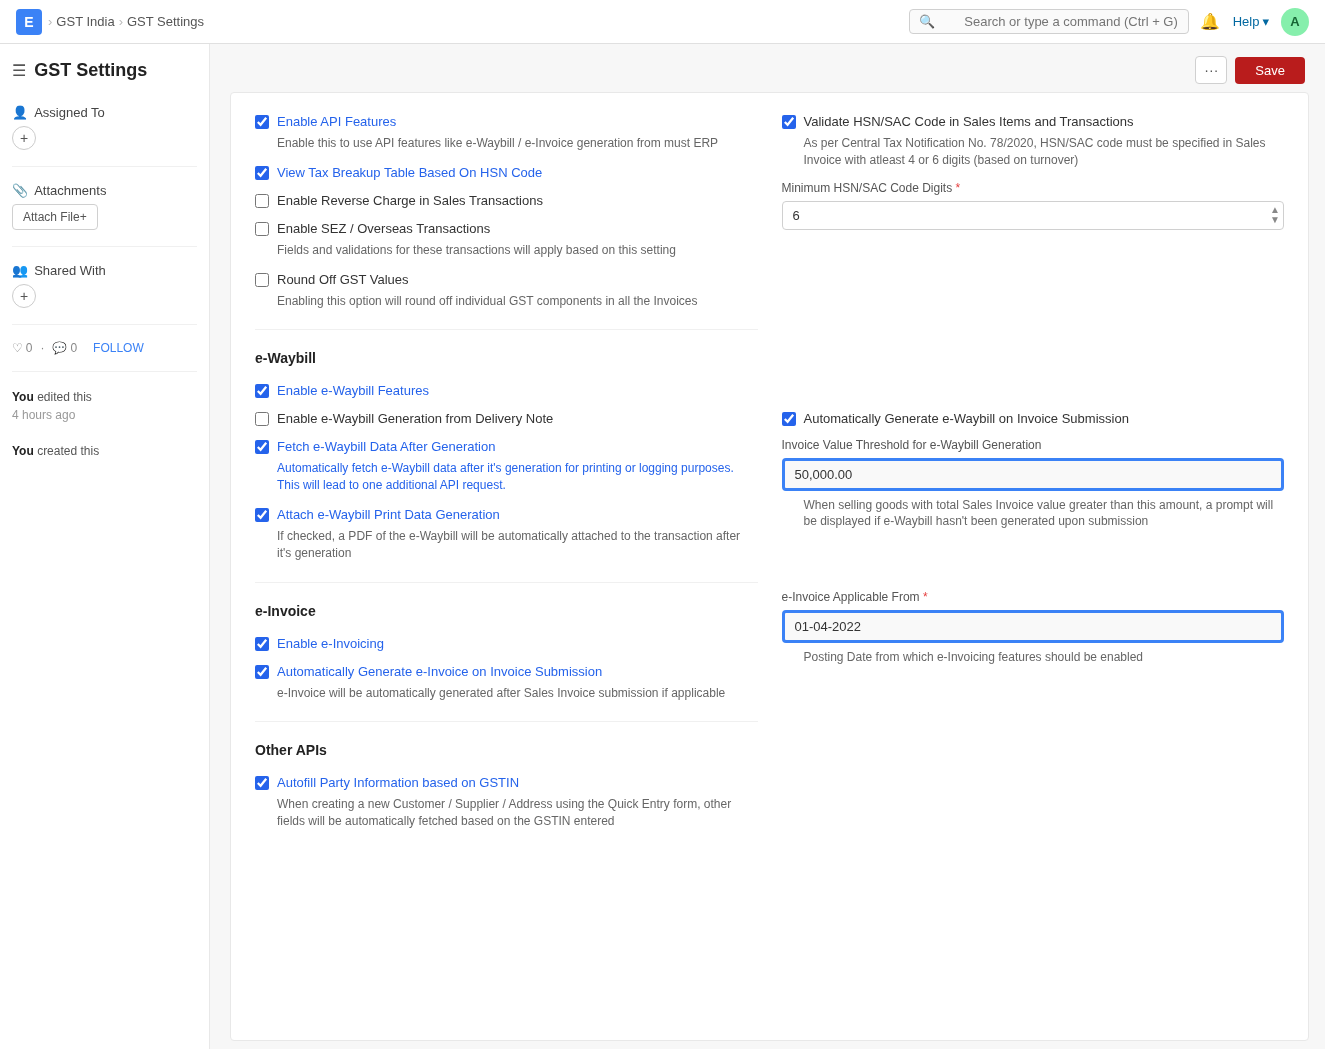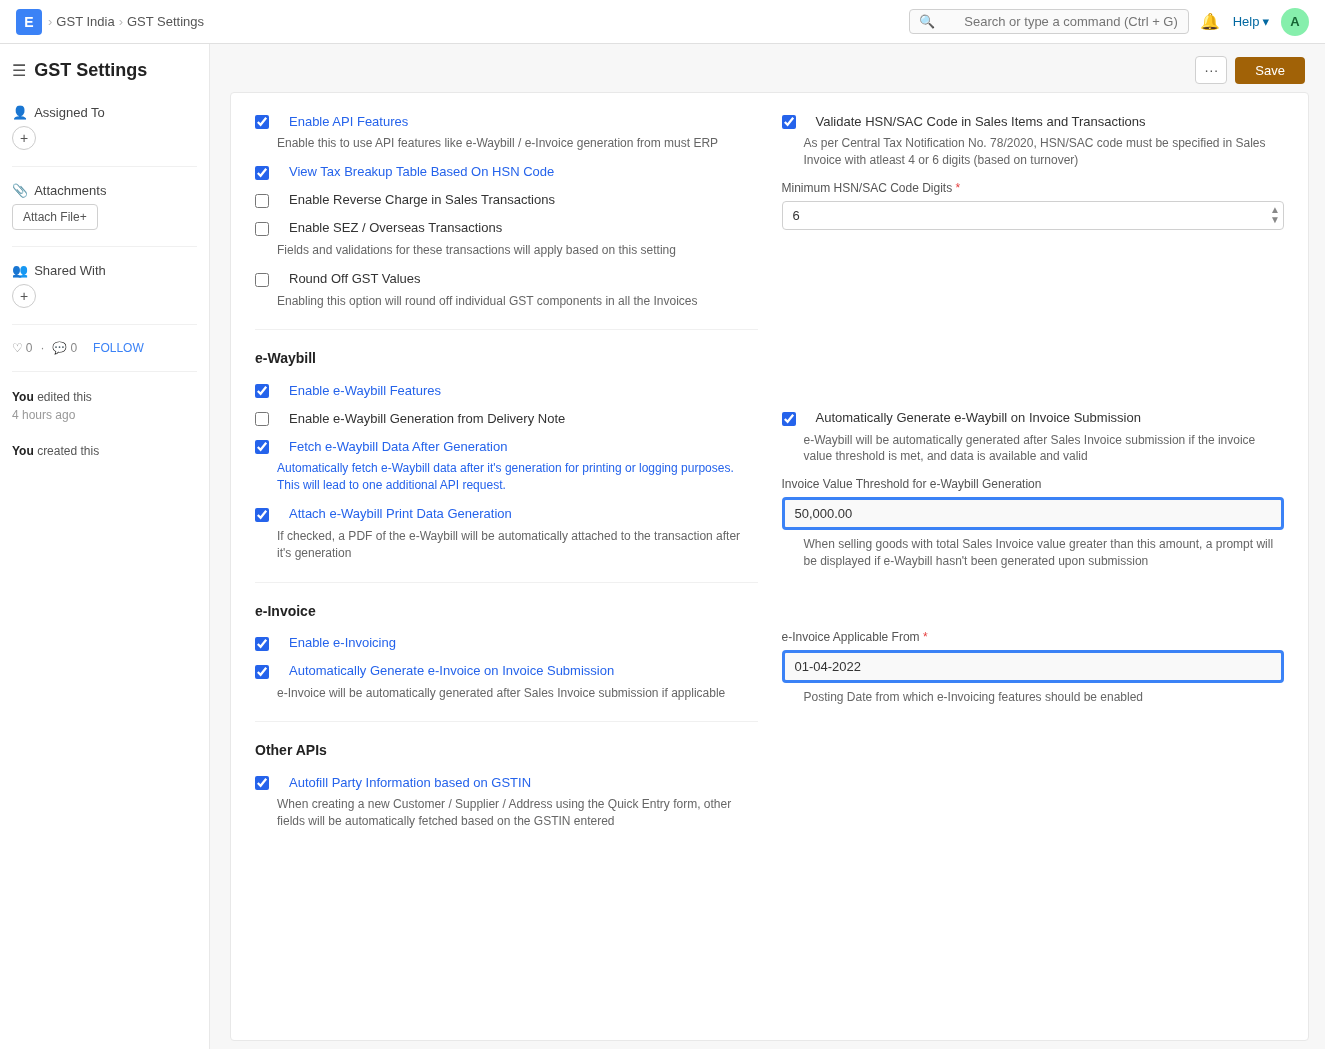--- a/index.html
+++ b/index.html
@@ -67,21 +67,21 @@
       display: flex; align-items: center; justify-content: space-between;
       padding: 12px 20px 0 20px; background: #f7f7f7;
     }
     .main-header-left { display: flex; align-items: center; gap: 8px; }
     .main-header-right { display: flex; align-items: center; gap: 8px; }
     .more-btn {
       border: 1px solid #d0d0d0; background: #fff; border-radius: 4px;
       padding: 5px 8px; cursor: pointer; color: #555; font-size: 14px;
     }
     .save-btn {
-      background: #a16207; color: #fff; border: none; border-radius: 4px;
+      background: #b91c1c; color: #fff; border: none; border-radius: 4px;
       padding: 6px 20px; font-size: 13px; font-weight: 500; cursor: pointer;
     }
 
     
     .tabs-bar {
       display: flex; gap: 0; padding: 0 20px;
       background: #fff; border-bottom: 2px solid #e8e8e8;
     }
     .tab {
       padding: 12px 16px; font-size: 13px; cursor: pointer; color: #666;
@@ -93,21 +93,21 @@
     .settings-content {
       flex: 1; overflow-y: auto; background: #fff;
       margin: 8px 16px 8px 20px; border-radius: 4px;
       border: 1px solid #e8e8e8; padding: 20px 24px;
     }
 
     .section-title { font-size: 14px; font-weight: 600; color: #222; margin-bottom: 16px; }
 
     .two-col { display: grid; grid-template-columns: 1fr 1fr; gap: 24px; }
 
-    .checkbox-row { display: flex; align-items: center; gap: 20px; margin-bottom: 12px; }
+    .checkbox-row { display: flex; align-items: flex-end; gap: 8px; margin-bottom: 12px; }
     .checkbox-row input[type="checkbox"] { margin-top: 2px; width: 14px; height: 14px; accent-color: #2563eb; flex-shrink: 0; cursor: pointer; }
     .checkbox-label { font-size: 13px; color: #2563eb; cursor: pointer; }
     .checkbox-label.dark { color: #333; }
 
     .helper-text { font-size: 12px; color: #666; margin-top: -6px; margin-bottom: 12px; margin-left: 22px; line-height: 1.4; }
     .helper-text.blue { color: #2563eb; }
 
     .field-label { font-size: 12px; color: #555; margin-bottom: 6px; }
     .field-label .req { color: #e53e3e; }
     .number-input-wrap { position: relative; }
@@ -352,21 +352,20 @@
               </div>
             </div>
           </div>
 
           <div style="height: 160px;"></div>
 
           <div class="checkbox-row">
             <input type="checkbox" id="auto_ewaybill" checked="" style="">
             <label class="checkbox-label dark" for="auto_ewaybill">Automatically Generate e-Waybill on Invoice Submission</label>
           </div>
-          <p class="helper-text">e-Waybill will be automatically generated after Sales Invoice submission if the invoice value threshold is met, and data is available and valid</p>
 
           <div style="margin-bottom: 12px;">
             <p class="field-label">Invoice Value Threshold for e-Waybill Generation</p>
             <div class="text-input-wrap">
               <input type="text" value="50,000.00" style="">
             </div>
           </div>
           <p class="helper-text">When selling goods with total Sales Invoice value greater than this amount, a prompt will be displayed if e-Waybill hasn't been generated upon submission</p>
 
           <div style="height: 40px;"></div>

